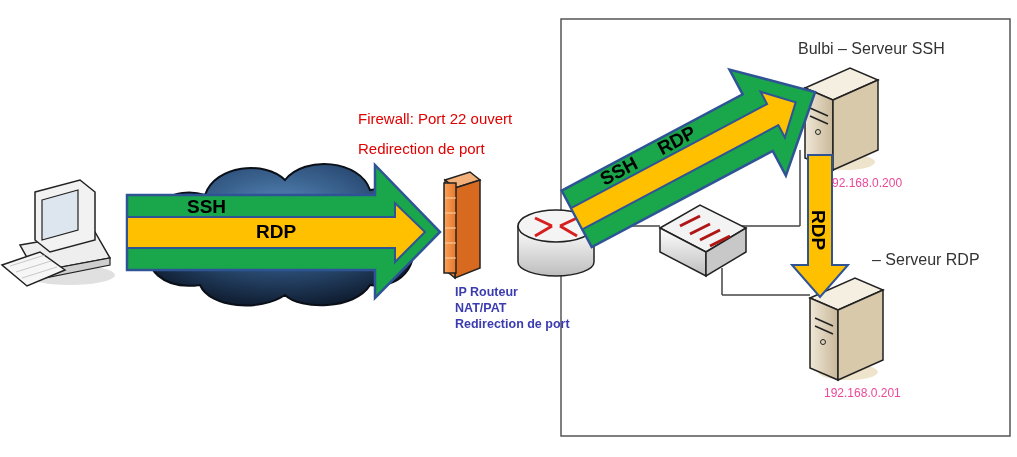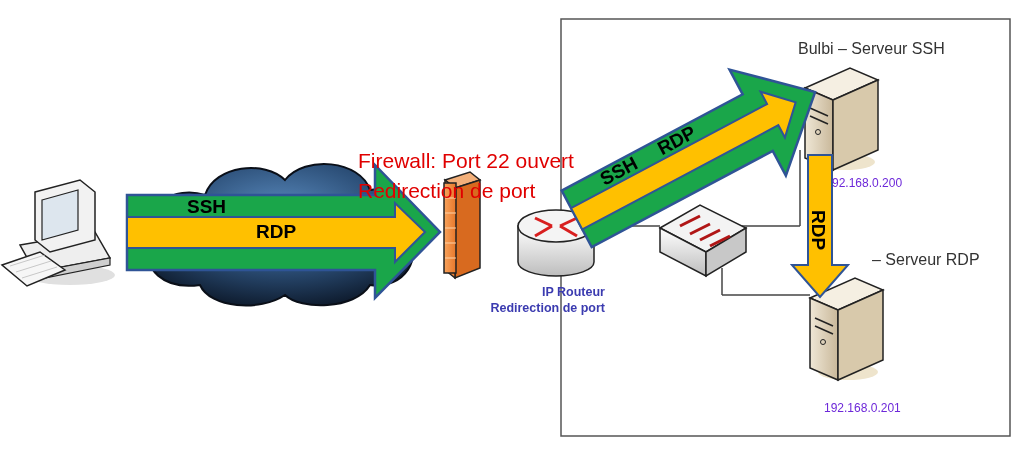--- a/index.html
+++ b/index.html
@@ -1,22 +1,22 @@
 <!DOCTYPE html>
 <html><head>
 <meta charset="utf-8">
 <style>
   html, body { margin: 0; padding: 0; background: #ffffff; }
   body { width: 1017px; height: 457px; position: relative; overflow: hidden;
          font-family: "Liberation Sans", "DejaVu Sans", sans-serif; }
   svg { position: absolute; left: 0; top: 0; }
   .lbl { position: absolute; white-space: nowrap; }
-  .red-lbl { color: #e00000; font-size: 21px; line-height: 29px; margin-top: 42px; }
-  .blue-lbl { color: #3b3bb0; font-size: 12.5px; font-weight: bold; text-align: right; line-height: 16px; }
-  .blue-ip { color: #6d28d9; font-size: 12px; }
+  .red-lbl { color: #e00000; font-size: 15px; line-height: 29px; }
+  .blue-lbl { color: #3b3bb0; font-size: 12.5px; font-weight: bold; text-align: left; line-height: 16px; }
+  .blue-ip { color: #ec4899; font-size: 12px; }
   .dark-lbl { color: #333333; font-size: 16px; }
   .arrow-txt { font-weight: bold; font-size: 19px; fill: #000; font-family: "Liberation Sans", "DejaVu Sans", sans-serif; }
 </style>
 </head>
 <body>
 
 <svg width="1017" height="457" viewBox="0 0 1017 457">
   <defs>
     <radialGradient id="cloudGrad" cx="50%" cy="35%" r="70%">
       <stop offset="0%" stop-color="#5b8cc0"></stop>
@@ -146,19 +146,20 @@
     <polygon points="808,155 832,155 832,265 848,265 820,297 792,265 808,265" fill="#ffc000" stroke="#2f5496" stroke-width="2"></polygon>
     <text class="arrow-txt" transform="translate(812,210) rotate(90)">RDP</text>
   </g>
 </svg>
 
 <div class="lbl red-lbl" style="left:358px; top:104px;">Firewall: Port 22 ouvert</div>
 <div class="lbl red-lbl" style="left:358px; top:134px;">Redirection de port</div>
 
 <div class="lbl blue-lbl" style="left:455px; top:284px; width:150px;">
   <div>IP Routeur</div>
+  <div>NAT/PAT</div>
   <div>Redirection de port</div>
 </div>
 
 <div class="lbl dark-lbl" style="left:798px; top:40px;">Bulbi – Serveur SSH</div>
 <div class="lbl blue-ip" style="left:832px; top:176px;">92.168.0.200</div>
 <div class="lbl dark-lbl" style="left:872px; top:251px;">– Serveur RDP</div>
-<div class="lbl blue-ip" style="left:824px; top:401px;text-align:center;">192.168.0.201</div>
+<div class="lbl blue-ip" style="left:824px; top:386px;text-align:center;">192.168.0.201</div>
 
 </body></html>

